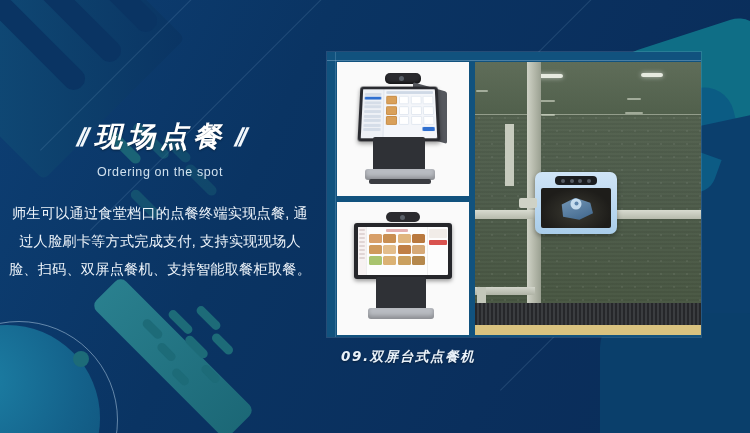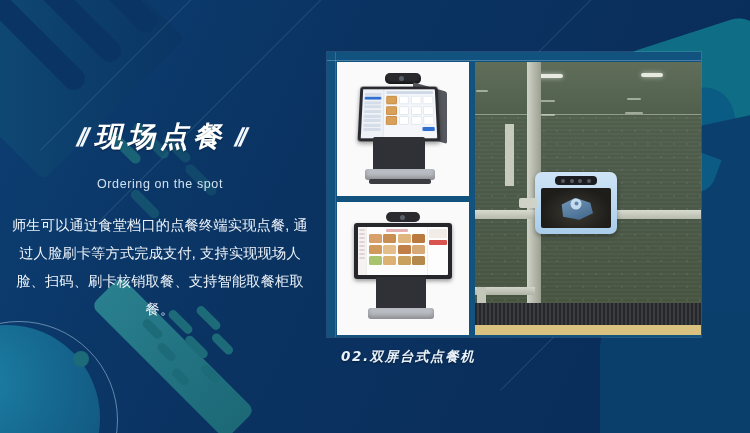--- a/index.html
+++ b/index.html
@@ -46,21 +46,21 @@
     background:#0a3f6b;}
 
   
   .left{position:absolute;left:0;top:118px;width:320px;text-align:center;}
   .title-row{display:flex;align-items:center;justify-content:center;gap:9px;}
   .slash{color:#f2f7fb;font-size:26px;font-weight:700;font-style:italic;letter-spacing:-3px;
     transform:skewX(-4deg);}
   .title{font-family:"DejaVu Sans","Liberation Sans",sans-serif;
     color:#ffffff;font-size:28px;font-weight:700;letter-spacing:5px;
     font-style:italic;text-shadow:0 1px 2px rgba(0,0,0,.35);}
-  .subtitle{margin-top:21px;color:#cfe0ee;font-size:12.5px;letter-spacing:.6px;}
+  .subtitle{margin-top:9px;color:#cfe0ee;font-size:12.5px;letter-spacing:.6px;}
   .body-text{margin:20px 8px 0 8px;color:#eef4fa;font-size:14.2px;line-height:28px;
     text-align:center;letter-spacing:.2px;}
 
   
   .panel{position:absolute;left:327px;top:52px;width:374px;height:285px;
     background:#11527e;box-shadow:0 0 0 1px rgba(160,200,230,.18);}
   .panel-hair{position:absolute;left:0;top:8px;width:100%;height:1px;background:rgba(175,210,235,.35);}
   .panel-hair2{position:absolute;left:8px;top:0;width:1px;height:100%;background:rgba(175,210,235,.22);}
 
   .photos{position:absolute;left:337px;top:62px;width:364px;height:273px;display:flex;gap:6px;}
@@ -221,21 +221,21 @@
     <div class="br-round"></div>
   </div>
 
   <div class="left">
     <div class="title-row">
       <span class="slash">//</span>
       <span class="title">现场点餐</span>
       <span class="slash">//</span>
     </div>
     <div class="subtitle">Ordering on  the spot</div>
-    <div class="body-text">师生可以通过食堂档口的点餐终端实现点餐, 通过人脸刷卡等方式完成支付, 支持实现现场人脸、扫码、刷卡核销取餐、支持智能取餐柜取餐。</div>
+    <div class="body-text">师生可以通过食堂档口的点餐终端实现点餐, 通过人脸刷卡等方式完成支付, 支持实现现场人脸、扫码、双屏点餐机、支持智能取餐柜取餐。</div>
   </div>
 
   <div class="panel">
     <div class="panel-hair"></div>
     <div class="panel-hair2"></div>
   </div>
 
   <div class="photos">
 
     <div class="col-left">
@@ -355,15 +355,15 @@
         </div>
         <div class="dev-scr">
           <div class="face"></div>
           <div class="face-ic"></div>
         </div>
       </div>
       <div class="dev-stem"></div>
     </div>
   </div>
 
-  <div class="cap cap1">02.双屏台式点餐机</div>
+  <div class="cap cap1">09.双屏台式点餐机</div>
 
 </div>
 
 </body></html>

